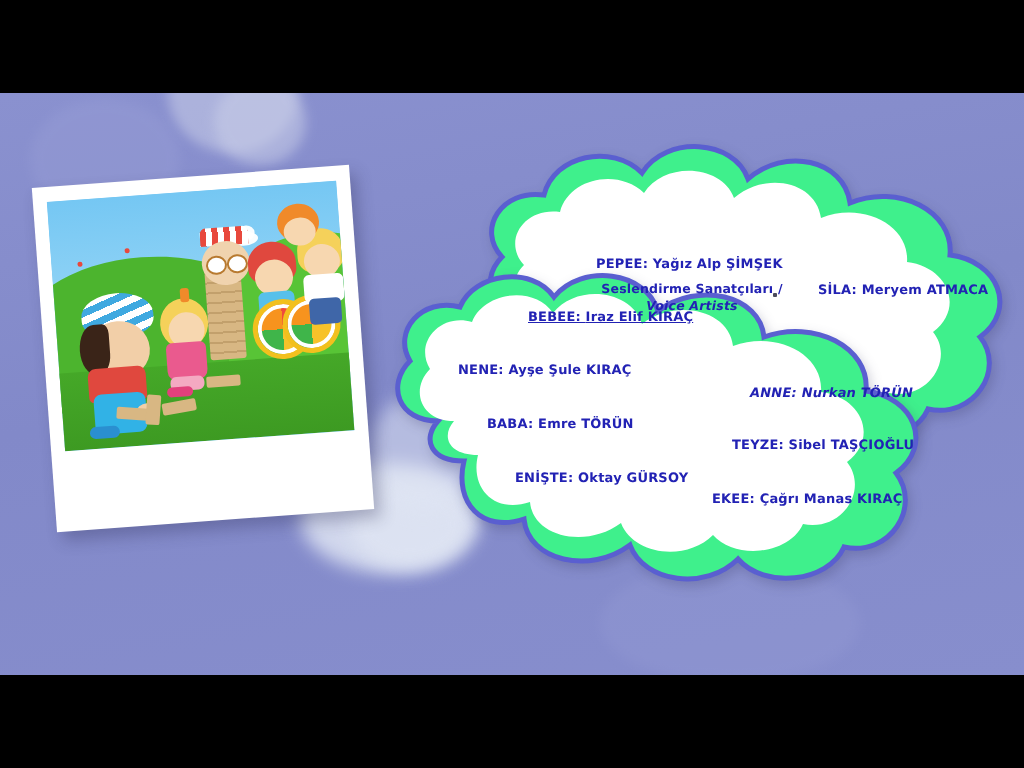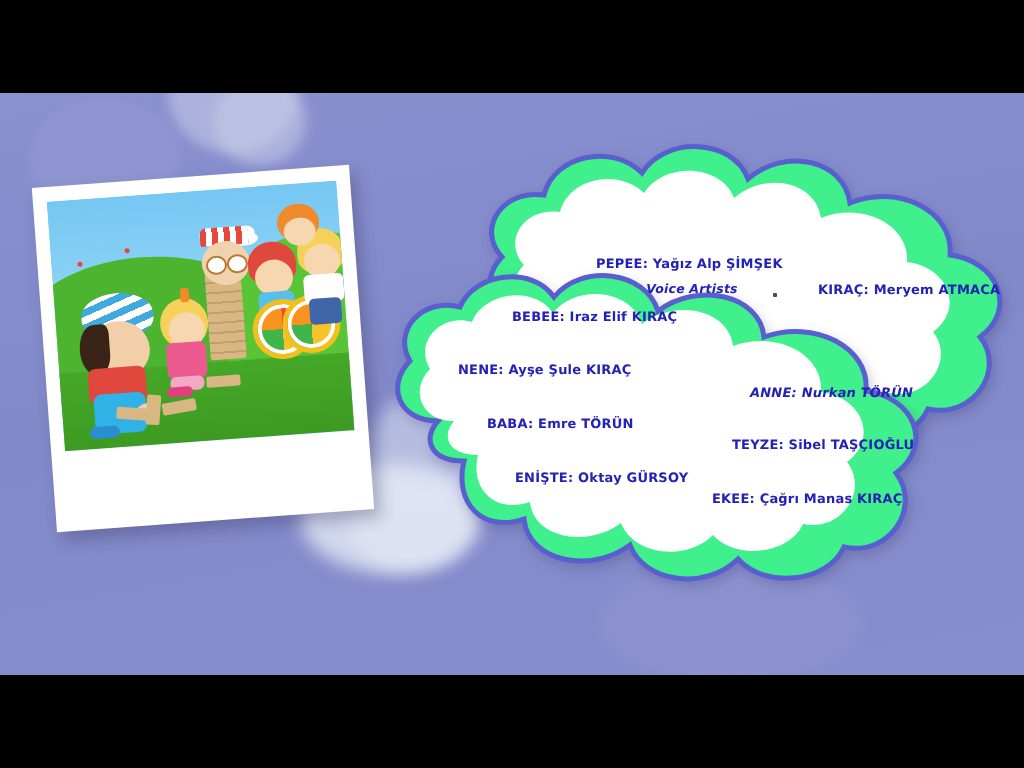--- a/index.html
+++ b/index.html
@@ -292,46 +292,47 @@
                C 484,126 501,167 469,191
                C 491,219 464,261 425,253
                C 411,284 357,289 335,264
                C 308,291 255,284 243,252
                C 208,278 155,266 152,231
                C 116,243 92,217 100,184
                C 70,184 63,165 76,150 Z" fill="#ffffff"></path>
     </svg>
 
     <div class="heading" style="left:590px; top:188px; width:204px;">
+      <div>Seslendirme Sanatçıları /</div>
       <div class="ital">Voice Artists</div>
     </div>
 
     <div class="credit" style="left:596px; top:164px;">
       <span class="role">PEPEE: </span>
       <span class="name">Yağız Alp ŞİMŞEK</span>
     </div>
-    <div class="credit" style="left:512px; top:217px;">
+    <div class="credit" style="left:528px; top:217px;text-decoration:underline;">
       <span class="role">BEBEE: </span>
       <span class="name">Iraz Elif KIRAÇ</span>
     </div>
     <div class="credit" style="left:458px; top:270px;">
       <span class="role">NENE: </span>
       <span class="name">Ayşe Şule KIRAÇ</span>
     </div>
     <div class="credit" style="left:487px; top:324px;">
       <span class="role">BABA: </span>
       <span class="name">Emre TÖRÜN</span>
     </div>
     <div class="credit" style="left:515px; top:378px;">
       <span class="role">ENİŞTE: </span>
       <span class="name">Oktay GÜRSOY</span>
     </div>
 
     <div class="credit" style="left:818px; top:190px;">
-      <span class="role">KIRAÇ: </span>
+      <span class="role">SİLA: </span>
       <span class="name">Meryem ATMACA</span>
     </div>
     <div class="credit" style="left:750px; top:293px;font-style:italic;">
       <span class="role">ANNE: </span>
       <span class="name">Nurkan TÖRÜN</span>
     </div>
     <div class="credit" style="left:732px; top:345px;">
       <span class="role">TEYZE: </span>
       <span class="name">Sibel TAŞÇIOĞLU</span>
     </div>

